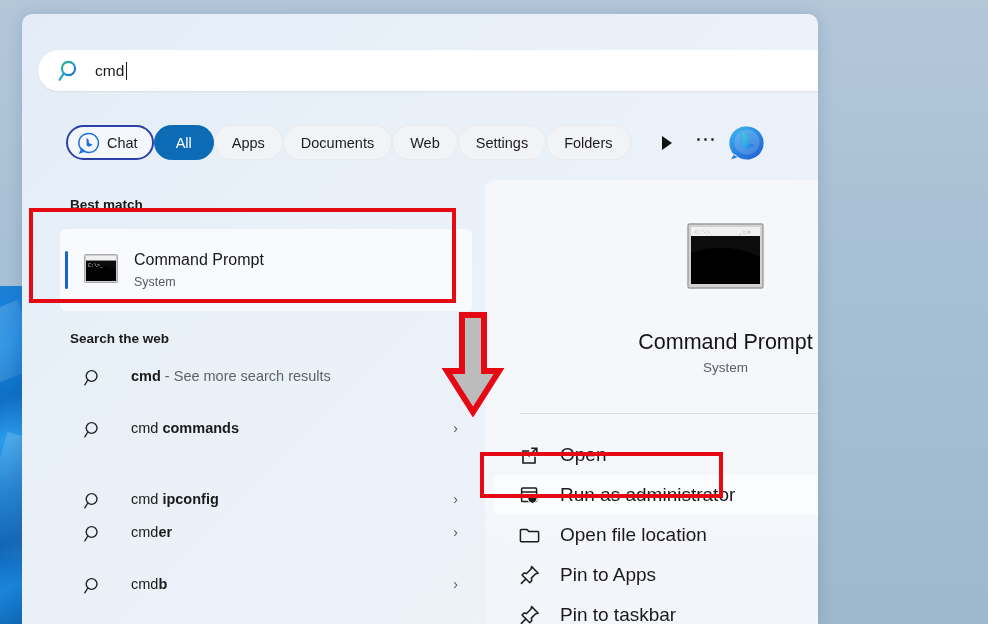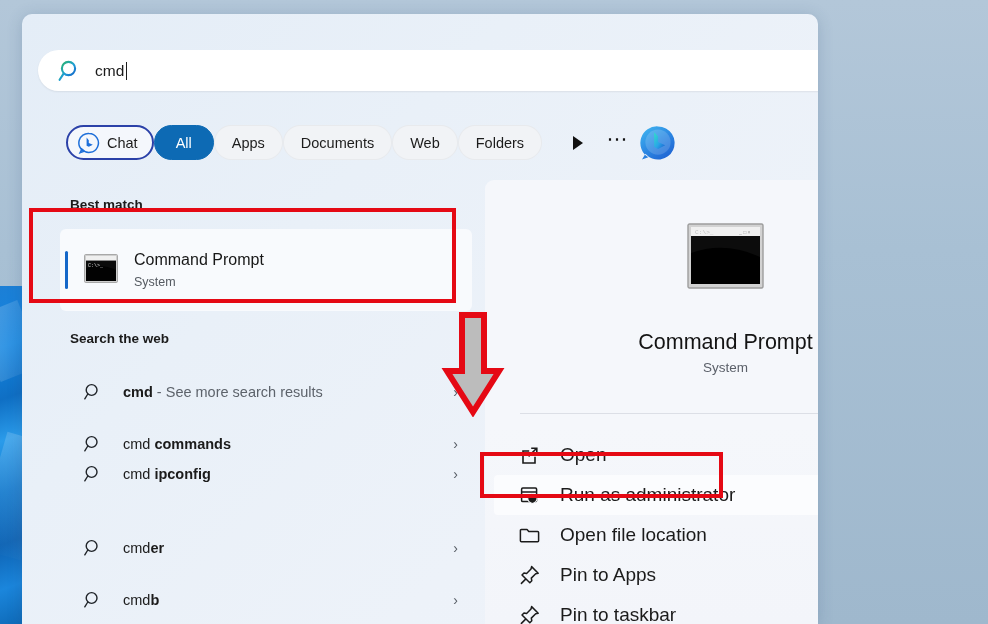--- a/index.html
+++ b/index.html
@@ -198,21 +198,21 @@
     line-height: 18px;
     margin-top: 2px;
   }
 
   
   .web-row {
     position: absolute;
     left: 38px;
     width: 412px; height: 47px;
     display: flex;
-    align-items: center;
+    gap: 8px;
   }
   .mag-sm { width: 20px; height: 20px; margin-left: 23px; margin-right: 20px; flex: 0 0 auto; }
   .web-label {
     font-size: 14.5px;
     color: #1b1b1b;
     white-space: nowrap;
   }
   .web-label b { font-weight: bold; }
   .web-label .dim { color: #5d636b; font-weight: normal; }
   .chev {
@@ -337,20 +337,23 @@
       <span>All</span>
     </div>
     <div class="chip">
       <span>Apps</span>
     </div>
     <div class="chip">
       <span>Documents</span>
     </div>
     <div class="chip">
       <span>Web</span>
+    </div>
+    <div class="chip">
+      <span>Settings</span>
     </div>
     <div class="chip">
       <span>Folders</span>
     </div>
 
     <div class="chip-extra">
       <div class="icon-btn">
         <span class="play-tri"></span>
       </div>
       <div class="icon-btn">
@@ -416,21 +419,21 @@
     <span class="mag-sm">
       <svg viewBox="0 0 20 20" width="20" height="20">
         <circle cx="8.6" cy="8" r="5.4" fill="none" stroke="#1f2328" stroke-width="1.4"></circle>
         <line x1="4.8" y1="12" x2="1.8" y2="16.8" stroke="#1f2328" stroke-width="1.4" stroke-linecap="round"></line>
       </svg>
     </span>
     <span class="web-label"><span>cmd </span><b>commands</b></span>
     <span class="chev">›</span>
   </div>
 
-  <div class="web-row" style="top:436px">
+  <div class="web-row" style="top:477px">
     <span class="mag-sm">
       <svg viewBox="0 0 20 20" width="20" height="20">
         <circle cx="8.6" cy="8" r="5.4" fill="none" stroke="#1f2328" stroke-width="1.4"></circle>
         <line x1="4.8" y1="12" x2="1.8" y2="16.8" stroke="#1f2328" stroke-width="1.4" stroke-linecap="round"></line>
       </svg>
     </span>
     <span class="web-label"><span>cmd </span><b>ipconfig</b></span>
     <span class="chev">›</span>
   </div>
 

